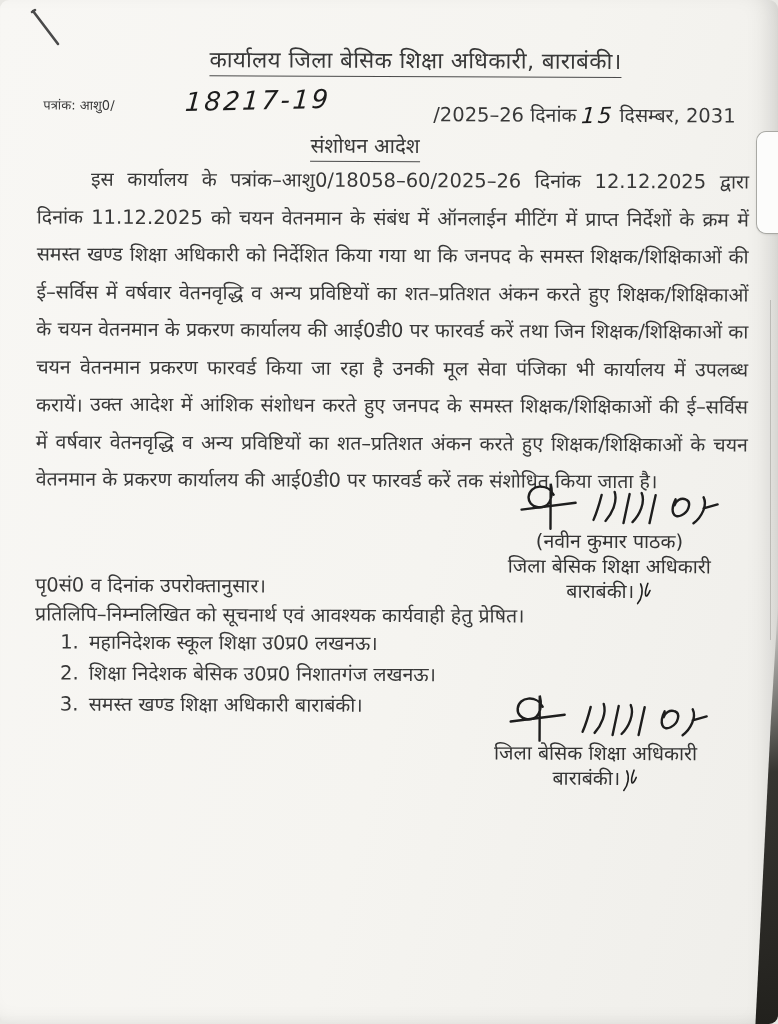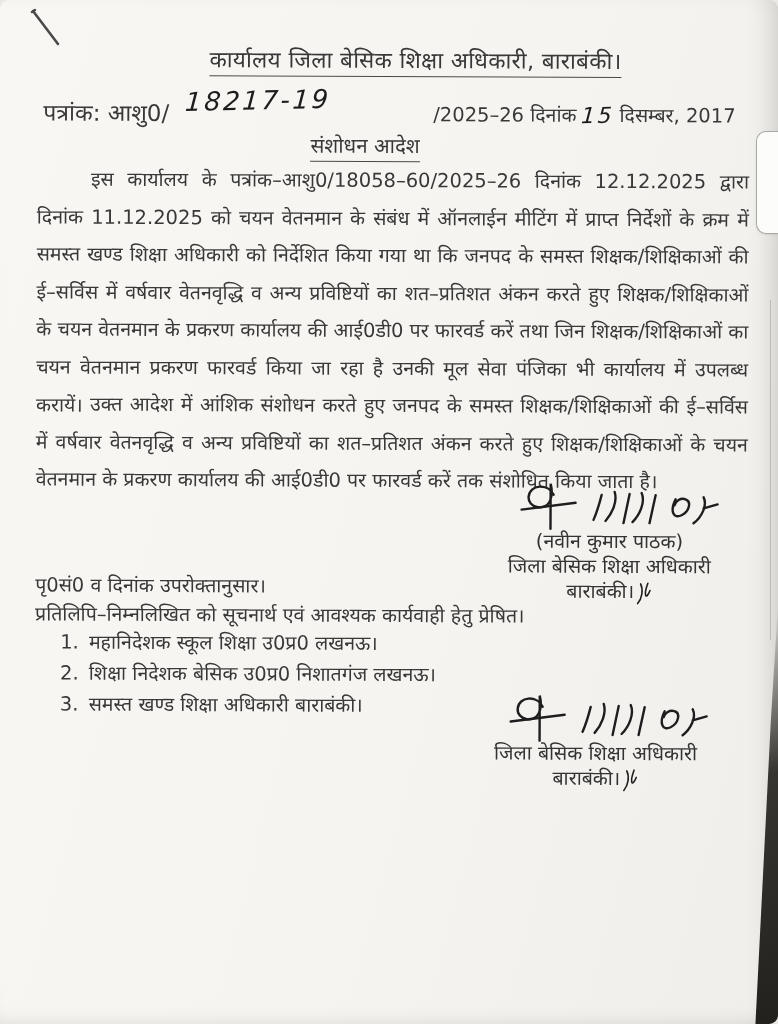--- a/index.html
+++ b/index.html
@@ -12,21 +12,21 @@
     position:relative; width:778px; height:1024px;
     background:linear-gradient(105deg,#f8f7f4 0%,#f5f4f0 55%,#efeeea 100%);
     box-shadow:inset -22px 0 30px -22px rgba(0,0,0,.22), inset 0 -16px 22px -18px rgba(0,0,0,.10);
     color:#383838; overflow:hidden;border-radius:9px;
   }
   .layer { position:absolute; inset:0; transform:rotate(.25deg); transform-origin:50% 40%; }
 
   .header { position:absolute; top:44px; left:70px; right:20px; text-align:center; font-size:22.5px; letter-spacing:.3px; }
   .u { border-bottom:1.7px solid #4a4a4a; padding-bottom:3px; }
 
-  .ref-label { position:absolute; top:97px; left:42px; font-size:23px; }
+  .ref-label { position:absolute; top:97px; left:42px; font-size:13px; }
   .hw { color:#1c1c1c; font-style:italic; letter-spacing:2.5px; transform:skewX(-5deg) rotate(-1.5deg); display:inline-block; }
   .hw-number { position:absolute; top:86px; left:184px; font-size:26px; }
   .ref-right { position:absolute; top:100px; left:432px; font-size:19.5px; white-space:nowrap; }
   .hw-day { font-size:22px; margin:0 5px; vertical-align:-1px; }
 
   .subject { position:absolute; top:131px; left:0; right:50px; text-align:center; font-size:20.5px; }
 
   .para { position:absolute; left:36px; right:30px; margin:0; font-size:19.5px; line-height:37.6px;
           text-align:justify; text-indent:54px; }
   .para-1 { top:162px; }
@@ -66,21 +66,21 @@
   </span>
 
   <div class="layer">
 
     <div class="header">
       <span class="u">कार्यालय जिला बेसिक शिक्षा अधिकारी, बाराबंकी।</span>
     </div>
 
     <span class="ref-label">पत्रांक: आशु0/</span>
     <span class="hw hw-number">18217-19</span>
-    <span class="ref-right"><span>/2025–26 दिनांक</span><span class="hw hw-day">15</span><span>दिसम्बर, 2017</span></span>
+    <span class="ref-right"><span>/2025–26 दिनांक</span><span class="hw hw-day">15</span><span>दिसम्बर, 2031</span></span>
 
     <div class="subject">
       <span class="u">संशोधन आदेश</span>
     </div>
 
     <p class="para para-1">इस कार्यालय के पत्रांक–आशु0/18058–60/2025–26 दिनांक 12.12.2025 द्वारा दिनांक 11.12.2025 को चयन वेतनमान के संबंध में ऑनलाईन मीटिंग में प्राप्त निर्देशों के क्रम में समस्त खण्ड शिक्षा अधिकारी को निर्देशित किया गया था कि जनपद के समस्त शिक्षक/शिक्षिकाओं की ई–सर्विस में वर्षवार वेतनवृद्धि व अन्य प्रविष्टियों का शत–प्रतिशत अंकन करते हुए शिक्षक/शिक्षिकाओं के चयन वेतनमान के प्रकरण कार्यालय की आई0डी0 पर फारवर्ड करें तथा जिन शिक्षक/शिक्षिकाओं का चयन वेतनमान प्रकरण फारवर्ड किया जा रहा है उनकी मूल सेवा पंजिका भी कार्यालय में उपलब्ध करायें।</p>
     <p class="para para-2">उक्त आदेश में आंशिक संशोधन करते हुए जनपद के समस्त शिक्षक/शिक्षिकाओं की ई–सर्विस में वर्षवार वेतनवृद्धि व अन्य प्रविष्टियों का शत–प्रतिशत अंकन करते हुए शिक्षक/शिक्षिकाओं के चयन वेतनमान के प्रकरण कार्यालय की आई0डी0 पर फारवर्ड करें तक संशोधित किया जाता है।</p>
 
     <div class="sig sig-1">
       <div class="scribble" aria-label="15/12/25">

